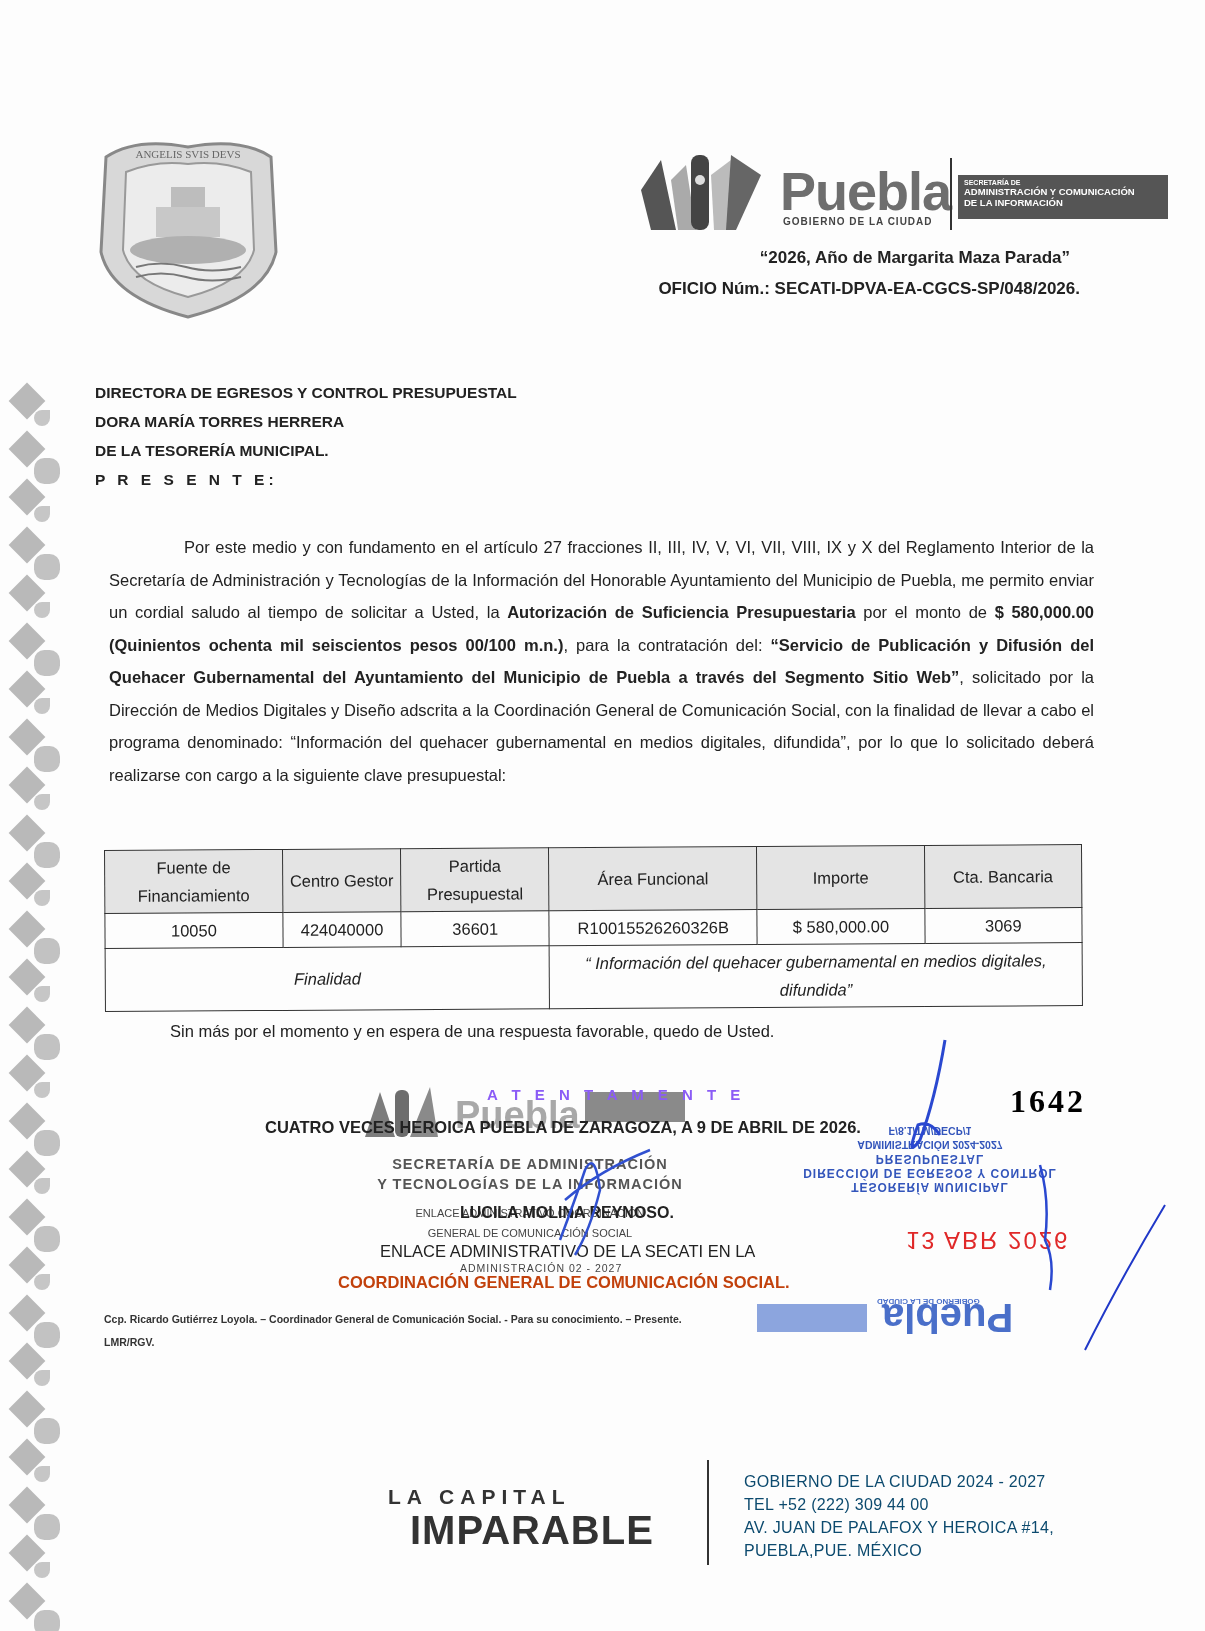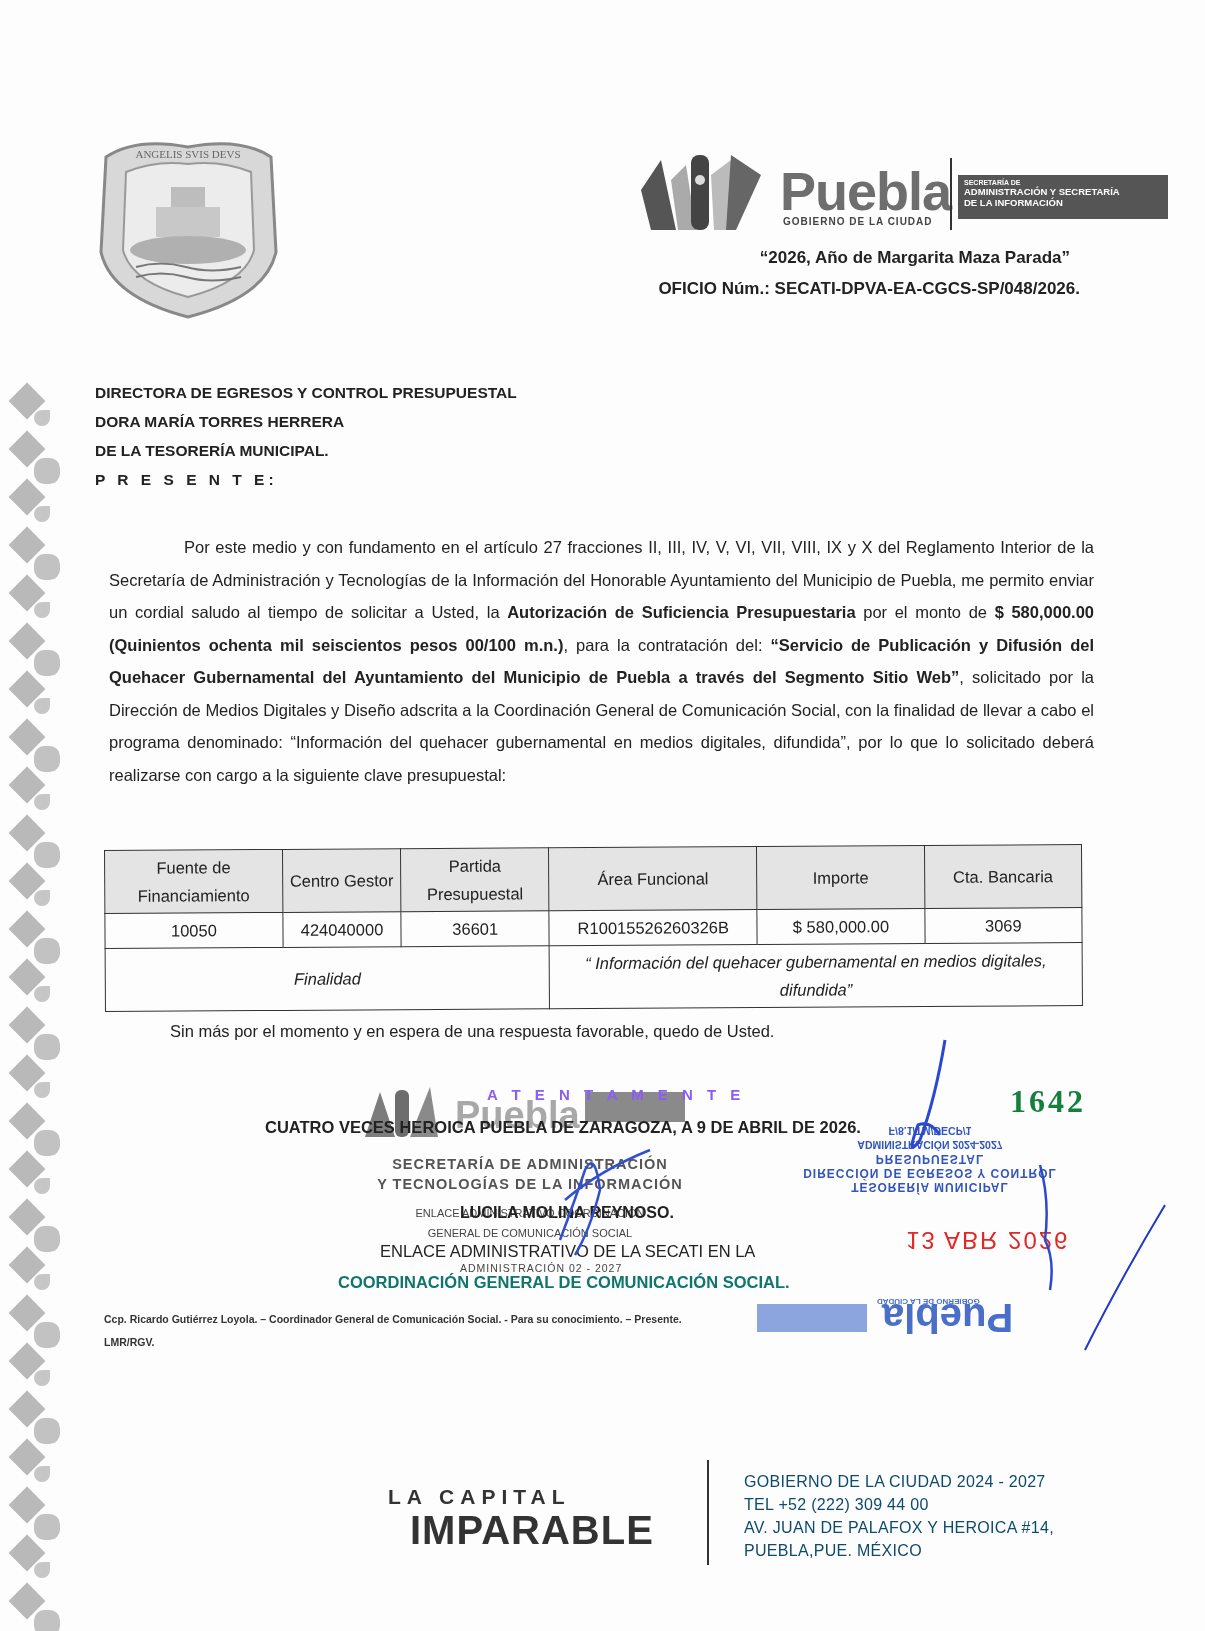--- a/index.html
+++ b/index.html
@@ -56,31 +56,31 @@
 
   
   #atentamente { left: 487px; top: 1086px; font-size: 15px; font-weight: bold; letter-spacing: 5px; color: #8b5cf6; }
   #signature-logo-watermark { left: 360px; top: 1082px; width: 330px; height: 58px; opacity: 0.85; }
   #place-date { left: 265px; top: 1118px; font-size: 16.5px; font-weight: bold; color: #222; }
   #stamp-secretaria { left: 365px; top: 1154px; width: 330px; text-align: center; font-size: 14.5px; font-weight: bold; letter-spacing: 1px; color: #555; line-height: 20px; }
   #stamp-enlace { left: 360px; top: 1207px; width: 340px; text-align: center; font-size: 11px; color: #444; line-height: 12px; }
   #signer-name { left: 460px; top: 1204px; font-size: 16px; font-weight: bold; color: #222; }
   #signer-title-1 { left: 380px; top: 1242px; font-size: 16.5px; font-weight: normal; color: #222; }
   #stamp-admin { left: 460px; top: 1262px; font-size: 10.5px; color: #444; letter-spacing: 1px; }
-  #signer-title-2 { left: 338px; top: 1273px; font-size: 16.5px; font-weight: bold; color: #0f766e; }
+  #signer-title-2 { left: 338px; top: 1273px; font-size: 16.5px; font-weight: bold; color: #c2410c; }
 
   
   #ccp-line { left: 104px; top: 1313px; font-size: 10.5px; font-weight: bold; color: #333; }
   #initials { left: 104px; top: 1336px; font-size: 10.5px; font-weight: bold; color: #333; }
 
   
   #reception-stamp { left: 790px; top: 1124px; width: 280px; transform: scaleY(-1); color: #3355bb; text-align: center; font-size: 10.5px; line-height: 14px; font-weight: bold; }
   #reception-stamp .big { font-size: 12px; letter-spacing: 1px; }
   #received-date { left: 906px; top: 1226px; font-size: 24px; color: #e02828; transform: scaleY(-1); letter-spacing: 2px; }
-  #folio-number { left: 1010px; top: 1083px; font-size: 32px; color: #15803d; font-family: "Liberation Serif", serif; font-weight: bold; letter-spacing: 3px; }
+  #folio-number { left: 1010px; top: 1083px; font-size: 32px; color: #000000; font-family: "Liberation Serif", serif; font-weight: bold; letter-spacing: 3px; }
   #tesoreria-seal { left: 757px; top: 1292px; width: 345px; height: 50px; transform: scaleY(-1); }
   #tesoreria-seal .box { position: absolute; left: 0; top: 10px; width: 110px; height: 28px; background: #6f8fd6; opacity: 0.8; }
   #tesoreria-seal .word { position: absolute; left: 125px; top: 2px; font-size: 40px; font-weight: bold; color: #4a6fc9; transform: scaleX(-1); }
   #tesoreria-seal .gob { position: absolute; left: 120px; top: 36px; font-size: 8px; color: #4a6fc9; font-weight: bold; transform: scaleX(-1); }
 
   
   #sign-svg { left: 0; top: 0; width: 1205px; height: 1631px; pointer-events: none; }
 
   
   #footer-slogan-1 { left: 388px; top: 1485px; font-size: 21px; font-weight: bold; letter-spacing: 6px; color: #333; }
@@ -167,21 +167,21 @@
     <circle cx="64" cy="30" r="5" fill="#ddd"></circle>
     <polygon points="75,25 95,10 92,80 78,80" fill="#bbb"></polygon>
     <polygon points="95,5 125,25 100,80 90,80" fill="#666"></polygon>
   </svg>
 </div>
 <div id="puebla-wordmark" class="abs">Puebla</div>
 <div id="gobierno-label" class="abs">GOBIERNO DE LA CIUDAD</div>
 <div id="header-divider" class="abs"></div>
 <div id="secretaria-box" class="abs">
   <div class="l1">SECRETARÍA DE</div>
-  <div class="l2">ADMINISTRACIÓN Y SECRETARÍA</div>
+  <div class="l2">ADMINISTRACIÓN Y COMUNICACIÓN</div>
   <div class="l2">DE LA INFORMACIÓN</div>
 </div>
 
 <div id="year-motto" class="abs">“2026, Año de Margarita Maza Parada”</div>
 <div id="oficio-line" class="abs">OFICIO Núm.: SECATI-DPVA-EA-CGCS-SP/048/2026.</div>
 
 <div id="recipient" class="abs">
   <div>DIRECTORA DE EGRESOS Y CONTROL PRESUPUESTAL</div>
   <div>DORA MARÍA TORRES HERRERA</div>
   <div>DE LA TESORERÍA MUNICIPAL.</div>

